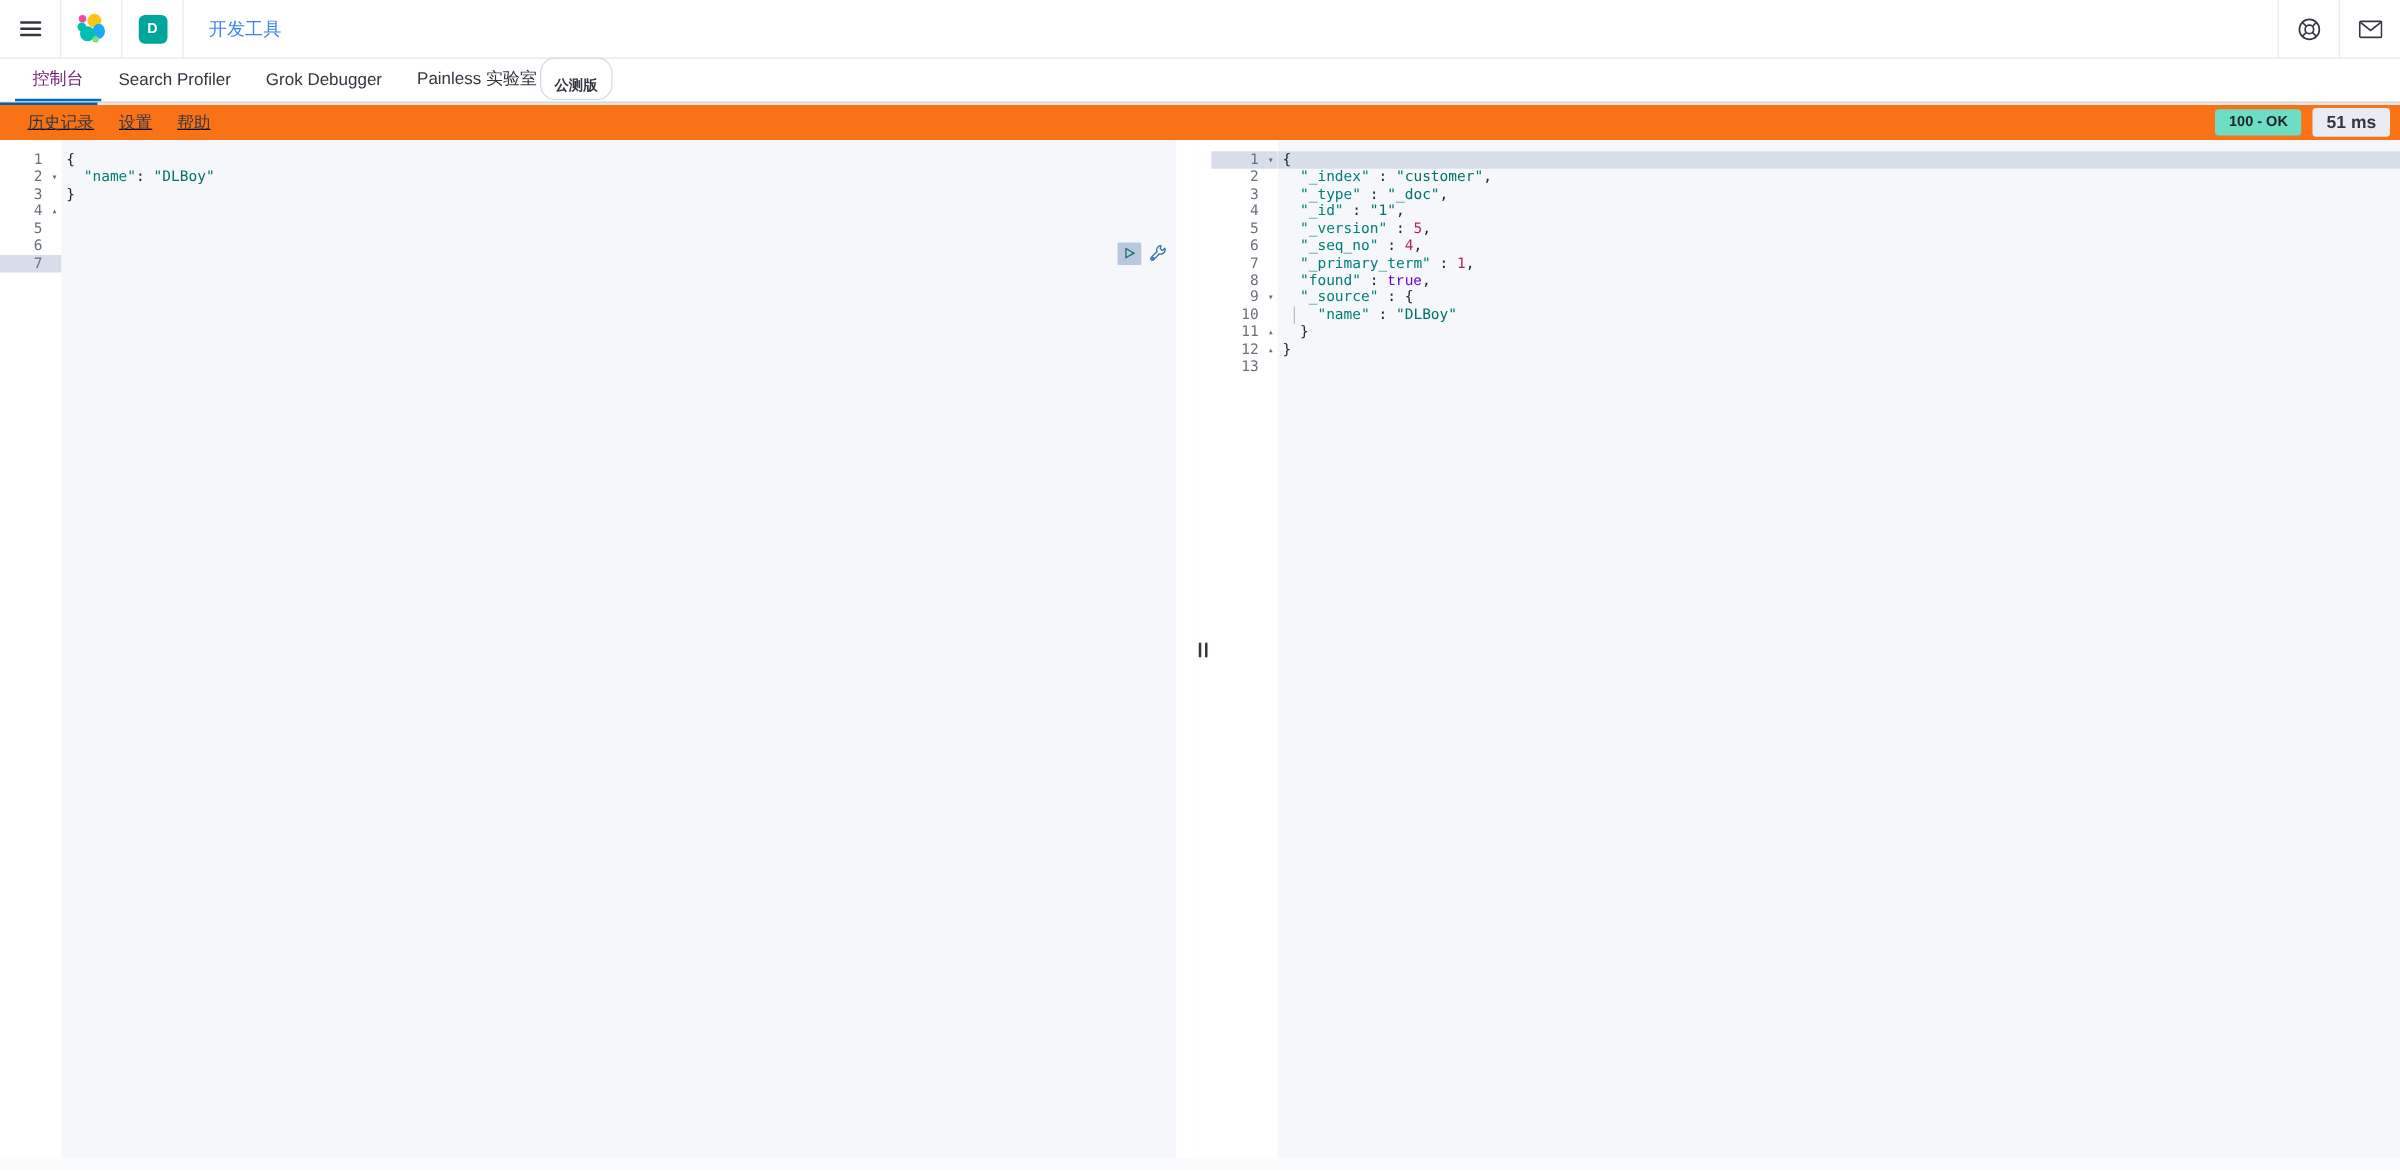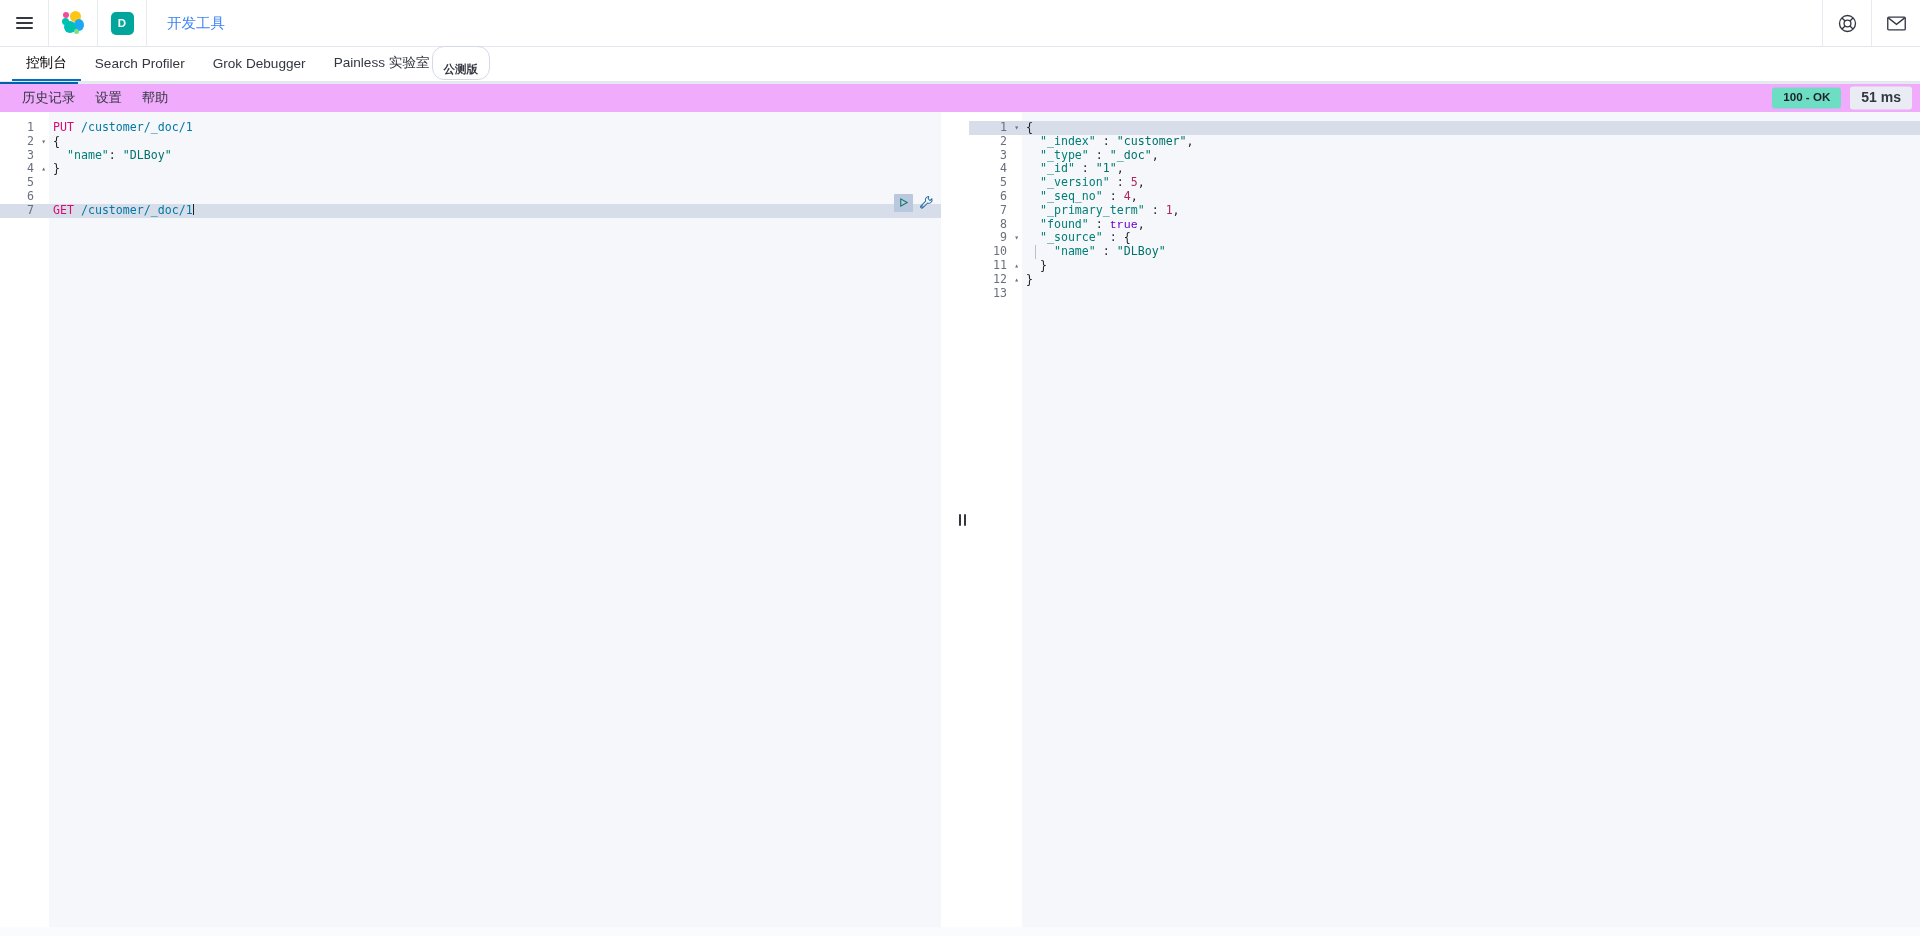--- a/index.html
+++ b/index.html
@@ -65,34 +65,34 @@
     padding-left:12px;
   }
   .tab{
     font-size:13.6px; color:#343741;
     padding:0 14px; height:34px;
     display:flex; align-items:center;
     cursor:pointer; white-space:nowrap;
     border-bottom:2px solid transparent;
     position:relative;
   }
-  .tab.active{ color:#000000; border-bottom:2px solid #0071c2; font-weight:400; }
+  .tab.active{ color:#701a75; border-bottom:2px solid #0071c2; font-weight:400; }
   .beta-pill{
     margin-left:2px;
     border:1px solid #d3dae6;
     border-radius:12px;
     font-size:11.5px; font-weight:700; color:#343741;
     padding:16px 11px 4px;
     white-space:nowrap;
     line-height:1.1;
     text-align:right;
   }
 
   
-  .console-menu-wrap{ position:relative; background:#f0abfc; }
+  .console-menu-wrap{ position:relative; background:#f97316;text-decoration:underline; }
   .progress-track{ height:2px; width:100%; background:#e6e9f0; }
   .progress-fill{ height:2px; width:78px; background:#0061a6; }
   .console-menu{
     height:28px;
     display:flex; align-items:center;
     padding-left:12px;
     position:relative;
   }
   .cmenu-item{
     font-size:13.3px; color:#343741;
@@ -315,27 +315,25 @@
       <div class="ln"><span>1</span></div>
       <div class="ln"><span>2</span><span class="fold">▾</span></div>
       <div class="ln"><span>3</span></div>
       <div class="ln"><span>4</span><span class="fold">▴</span></div>
       <div class="ln"><span>5</span></div>
       <div class="ln"><span>6</span></div>
       <div class="ln hl"><span>7</span></div>
     </div>
 
     <div class="code-area">
-      <div class="cl"><span class="tok-method">PUT</span><span> </span><span class="tok-url">/customer/_doc/1</span></div>
       <div class="cl"><span class="tok-brace">{</span></div>
       <div class="cl"><span>  </span><span class="tok-key">"name"</span><span class="tok-punct">: </span><span class="tok-str">"DLBoy"</span></div>
       <div class="cl"><span class="tok-brace">}</span></div>
       <div class="cl"><span></span></div>
       <div class="cl"><span></span></div>
-      <div class="cl hl"><span class="tok-method">GET</span><span> </span><span class="tok-url">/customer/_doc/1</span><span class="caret"></span></div>
 
       <div class="req-actions" style="top:81.8px;">
         <div class="play-btn">
           <svg width="11" height="11" viewBox="0 0 12 12">
             <polygon points="3,2 10,6 3,10" fill="none" stroke="#0b7261" stroke-width="1.1"></polygon>
           </svg>
         </div>
         <div class="wrench-btn">
           <svg width="15" height="15" viewBox="0 0 16 16">
             <path d="M10.4 1.6a3.6 3.6 0 0 0-3.3 5 l-5 5 a1.4 1.4 0 0 0 2 2 l5-5 a3.6 3.6 0 0 0 4.6-4.7 l-2 2 -1.9-1.9 z" fill="none" stroke="#2f6fa8" stroke-width="1.1" stroke-linejoin="round"></path>

